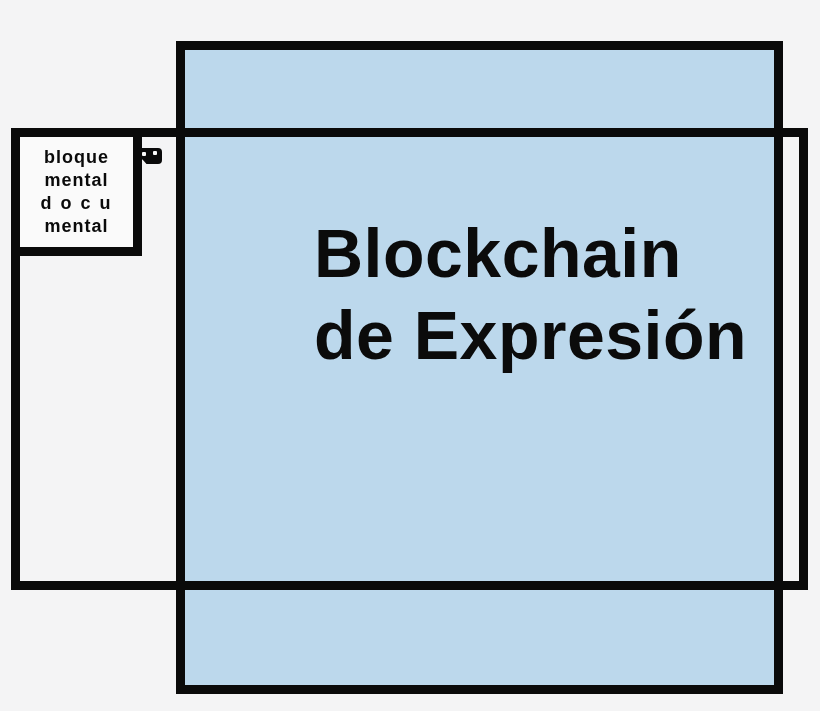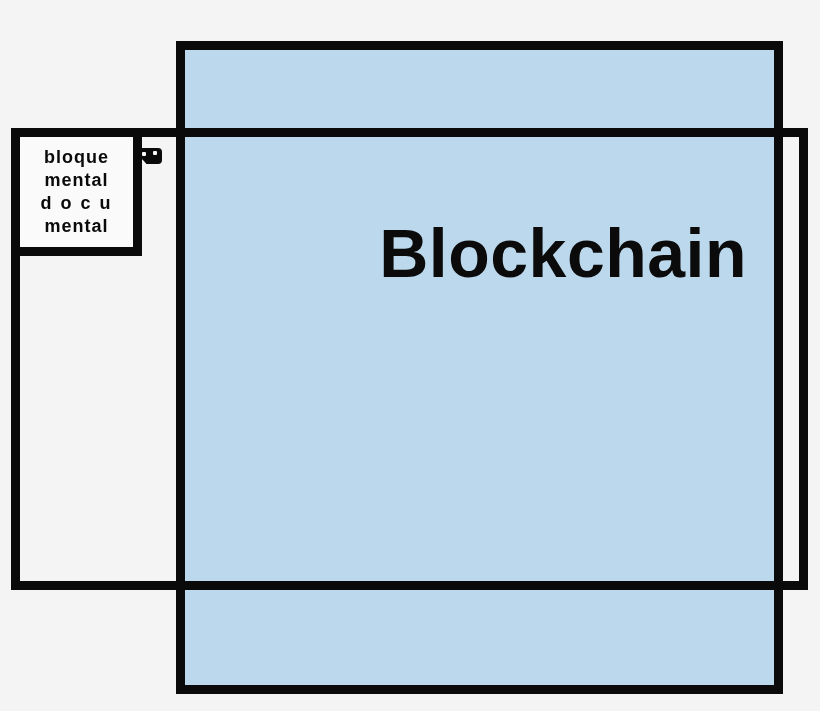--- a/index.html
+++ b/index.html
@@ -112,15 +112,16 @@
     </div>
   </div>
 
   <div class="clip">
     <span class="dot dot1"></span>
     <span class="dot dot2"></span>
   </div>
 
   <div class="title">
     <div class="title-line">Blockchain</div>
+    <div class="title-line">de Expresión</div>
   </div>
 
 </div>
 
 </body></html>

